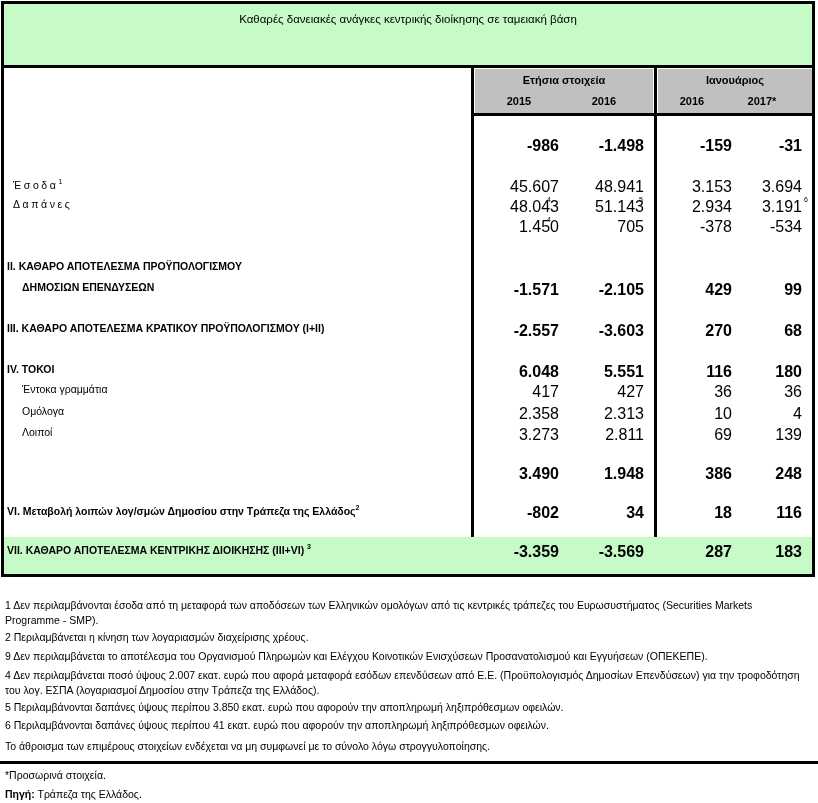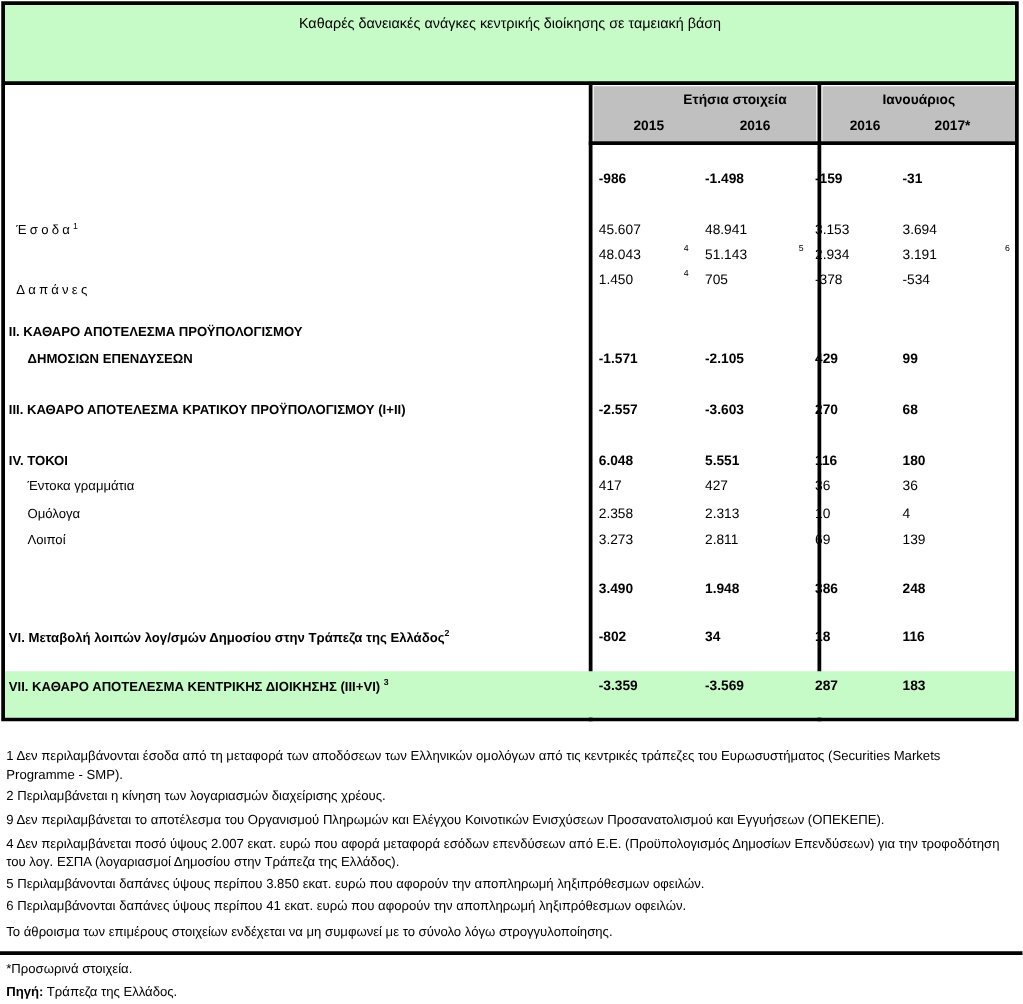--- a/index.html
+++ b/index.html
@@ -10,52 +10,52 @@
          border:3px solid #000; box-sizing:border-box; background:#fff;text-decoration:underline; }
   .title-band { position:absolute; left:0; top:0; width:808px; height:61px;
          background:#c6fac6; border-bottom:3px solid #000; }
   .title { position:absolute; left:0; width:808px; text-align:center; font-size:11.5px; }
   .vline { position:absolute; width:3px; background:#000; }
   .hdr { position:absolute; background:#c0c0c0; height:44px; top:65px; }
   .hdr-under { position:absolute; top:109px; height:3px; background:#000; }
   .hdr-t { position:absolute; font-size:11px; font-weight:bold; text-align:center; }
   .lbl { position:absolute; font-size:10.5px; white-space:nowrap; }
   .b { font-weight:bold; }
-  .num { position:absolute; font-size:11px; text-align:left; width:80px; }
+  .num { position:absolute; font-size:16px; text-align:right; width:80px; }
   .sup { position:absolute; font-size:7px; }
   .spaced { letter-spacing:2.6px; }
   .green-row { position:absolute; left:0; top:533px; width:808px; height:37px; background:#c6fac6; }
   .fn { position:absolute; left:5px; font-size:10.5px; width:805px; line-height:15px; }
   sup { font-size:7px; }
 </style>
 </head>
 <body>
 
 <div class="tbl">
   <div class="title-band">
     <div class="title" style="top:9px;">Καθαρές δανειακές ανάγκες κεντρικής διοίκησης σε ταμειακή βάση</div>
   </div>
 
   <div class="vline" style="left:467px;top:64px;height:509px;"></div>
   <div class="vline" style="left:650px;top:64px;height:509px;"></div>
 
   <div class="hdr" style="left:471px;width:178px;"></div>
   <div class="hdr" style="left:654px;width:154px;"></div>
   <div class="hdr-under" style="left:467px;width:341px;"></div>
-  <div class="hdr-t" style="left:471px;width:178px;top:70px;padding-left:24px;">Ετήσια στοιχεία</div>
+  <div class="hdr-t" style="left:471px;width:178px;top:70px;">Ετήσια στοιχεία</div>
   <div class="hdr-t" style="left:654px;width:154px;top:70px;">Ιανουάριος</div>
   <div class="hdr-t" style="left:475px;width:80px;top:91px;">2015</div>
   <div class="hdr-t" style="left:560px;width:80px;top:91px;">2016</div>
   <div class="hdr-t" style="left:648px;width:80px;top:91px;">2016</div>
   <div class="hdr-t" style="left:718px;width:80px;top:91px;">2017*</div>
 
   <div class="green-row"></div>
 
   <div class="lbl spaced" style="left:9px;top:174px;"><span>Έσοδα</span><sup>1</sup></div>
-  <div class="lbl spaced" style="left:9px;top:194px;margin-top:28px;">Δαπάνες</div>
+  <div class="lbl spaced" style="left:9px;top:194px;">Δαπάνες</div>
   <div class="lbl b" style="left:3px;top:256px;">II. ΚΑΘΑΡΟ ΑΠΟΤΕΛΕΣΜΑ ΠΡΟΫΠΟΛΟΓΙΣΜΟΥ</div>
   <div class="lbl b" style="left:18px;top:277px;">ΔΗΜΟΣΙΩΝ ΕΠΕΝΔΥΣΕΩΝ</div>
   <div class="lbl b" style="left:3px;top:318px;">III. ΚΑΘΑΡΟ ΑΠΟΤΕΛΕΣΜΑ ΚΡΑΤΙΚΟΥ ΠΡΟΫΠΟΛΟΓΙΣΜΟΥ (I+II)</div>
   <div class="lbl b" style="left:3px;top:359px;">IV. ΤΟΚΟΙ</div>
   <div class="lbl" style="left:18px;top:379px;">Έντοκα γραμμάτια</div>
   <div class="lbl" style="left:18px;top:401px;">Ομόλογα</div>
   <div class="lbl" style="left:18px;top:422px;">Λοιποί</div>
   <div class="lbl b" style="left:3px;top:500px;"><span>VI. Μεταβολή λοιπών λογ/σμών Δημοσίου στην Τράπεζα της Ελλάδος</span><sup>2</sup></div>
   <div class="lbl b" style="left:3px;top:539px;"><span>VII. ΚΑΘΑΡΟ ΑΠΟΤΕΛΕΣΜΑ ΚΕΝΤΡΙΚΗΣ ΔΙΟΙΚΗΣΗΣ (III+VI)</span> <sup>3</sup></div>
 

